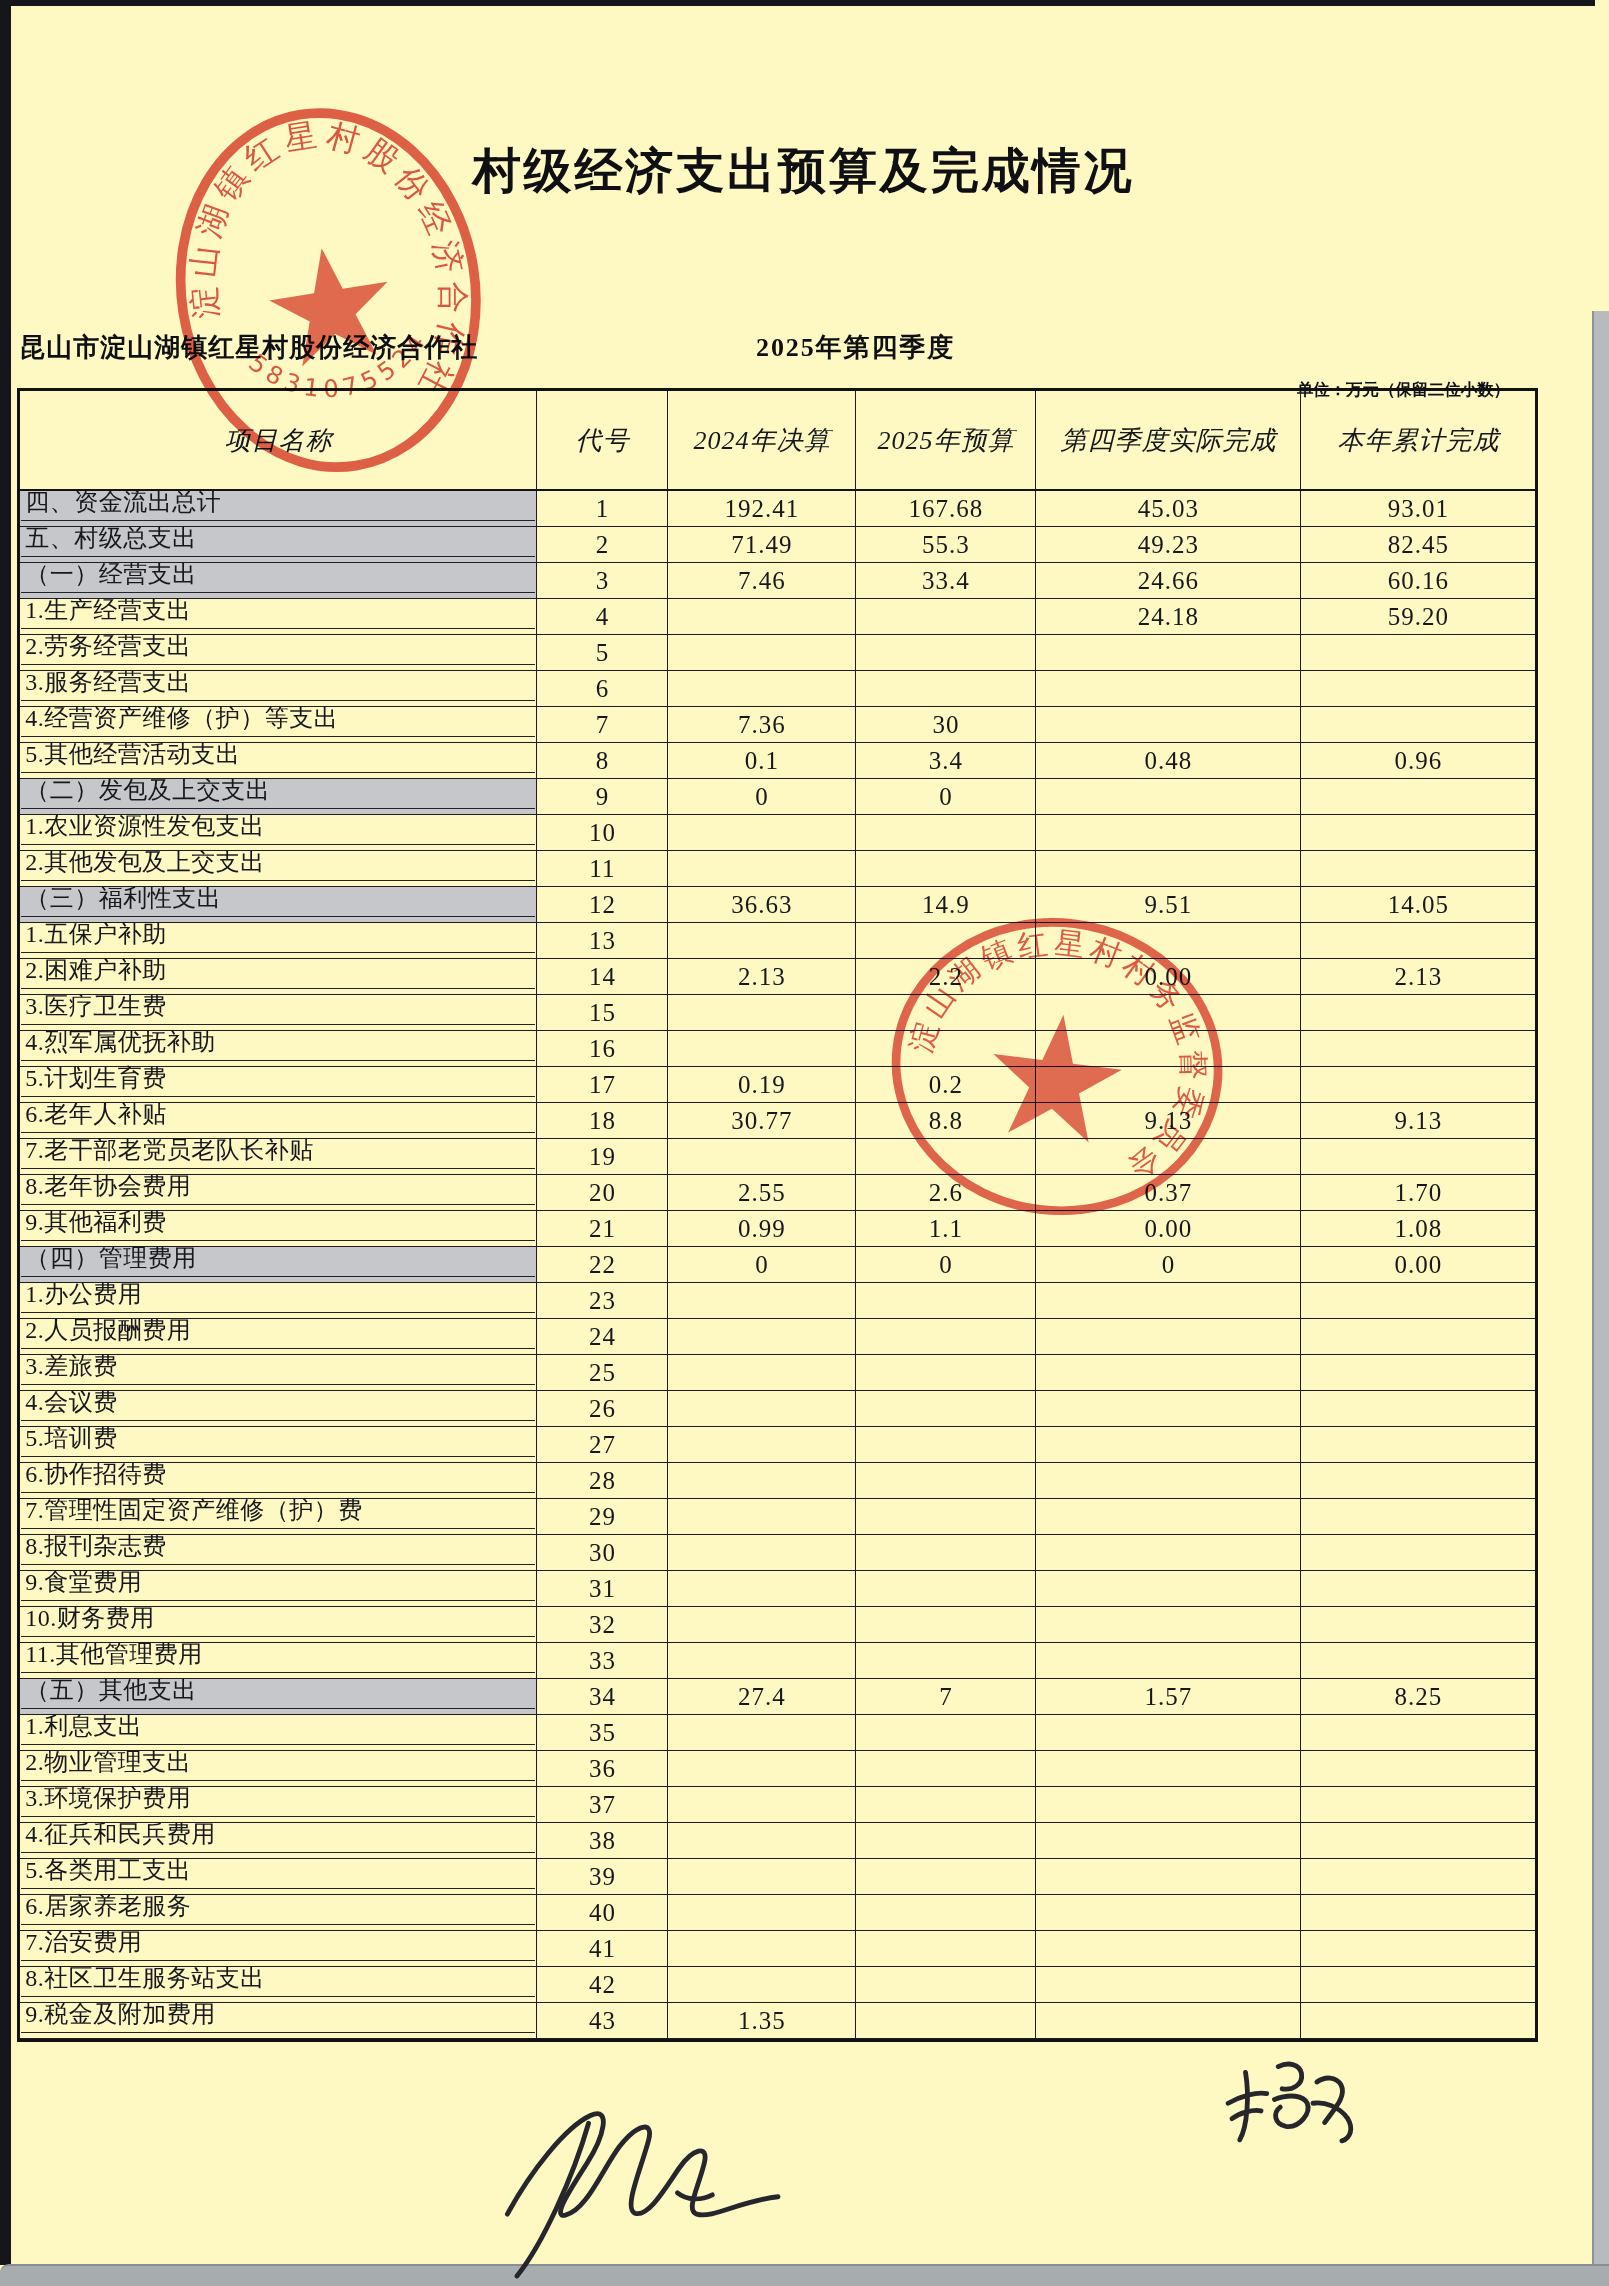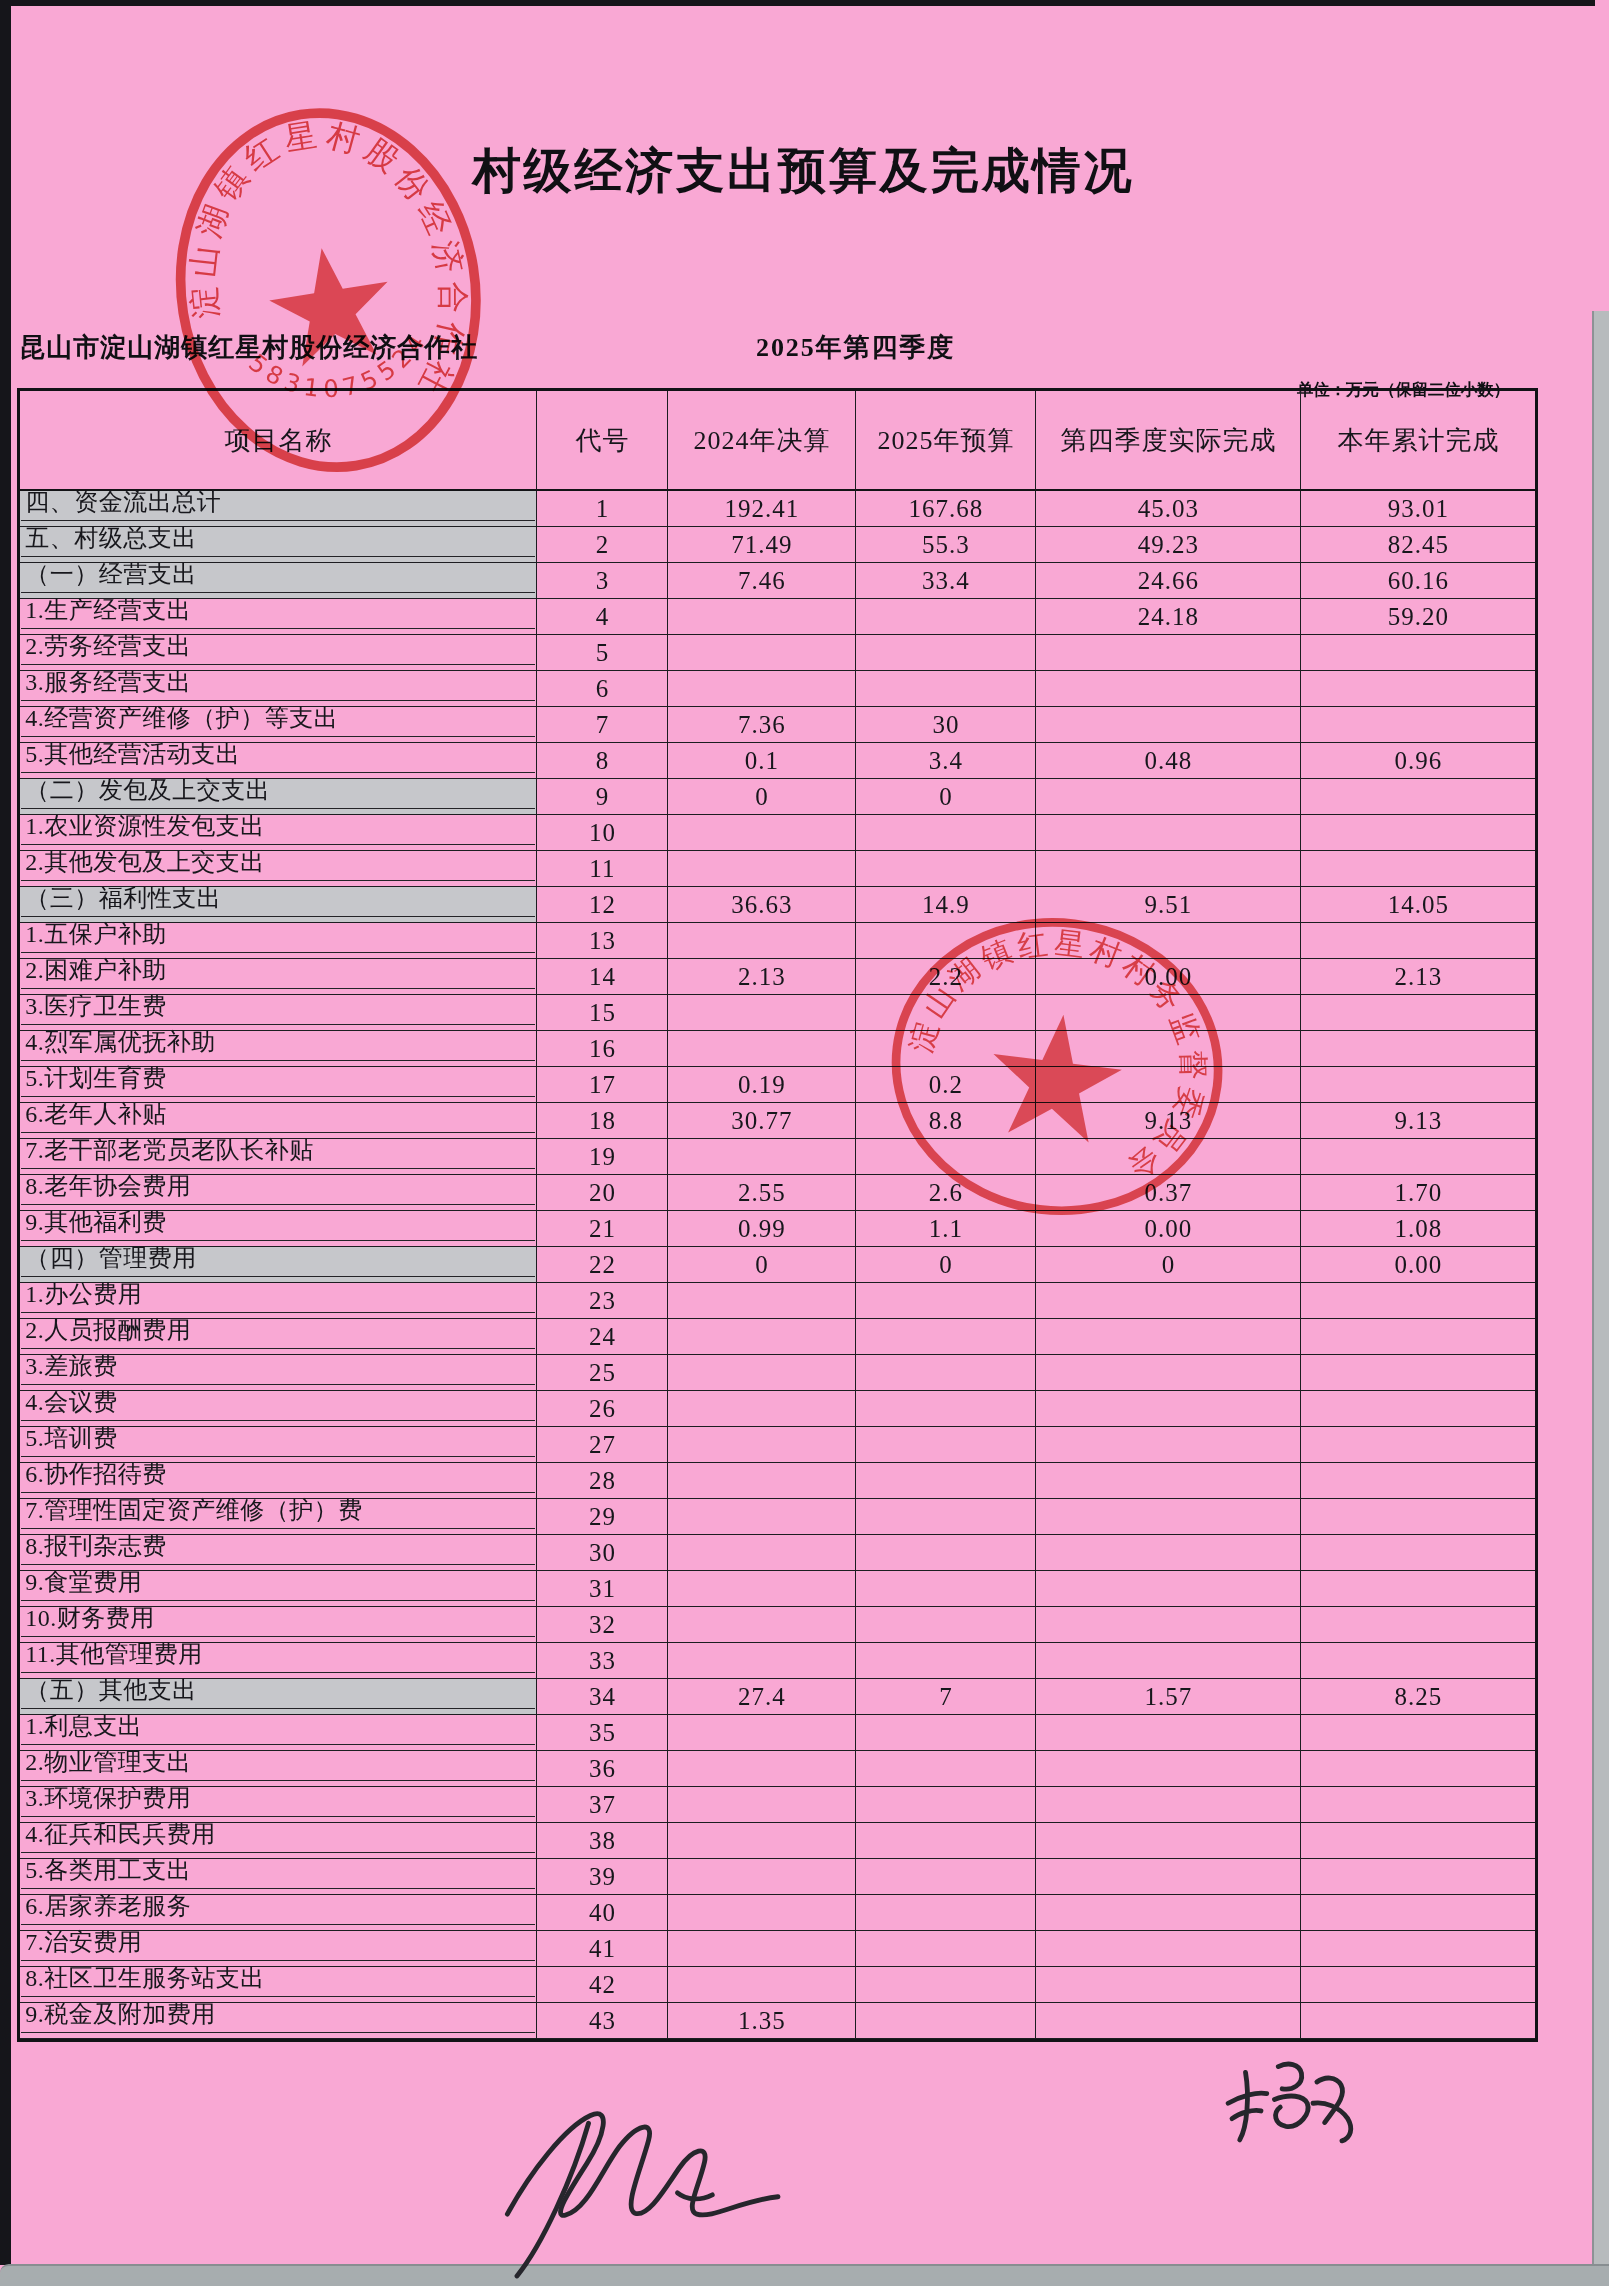--- a/index.html
+++ b/index.html
@@ -1,17 +1,17 @@
 <!DOCTYPE html>
 <html><head>
 <meta charset="utf-8">
 <style>
   html,body{margin:0;padding:0;}
   body{width:1610px;height:2286px;background:#e8e9e8;font-family:"Liberation Serif","DejaVu Serif",serif;}
-  .page{position:relative;width:1610px;height:2286px;background:#f9a8d4;overflow:hidden;color:#17171c;}
+  .page{position:relative;width:1610px;height:2286px;background:#fef9c3;overflow:hidden;color:#17171c;}
 
   
   .edge-top{position:absolute;left:0;top:0;width:1595px;height:5.8px;background:#15151a;}
   .edge-left{position:absolute;left:0;top:0;width:10.6px;height:2265px;background:#15151a;}
   .edge-right{position:absolute;right:0;top:311px;width:16.4px;height:1975px;background:#b7bbbd;}
   .edge-right-line{position:absolute;right:16.4px;top:311px;width:1.9px;height:1975px;background:#8d9295;}
   .edge-bottom{position:absolute;left:0;bottom:0;width:1610px;height:20px;background:#a7adaf;border-top:2.9px solid #888e91;border-radius:8.7px 0 0 0;}
 
   .title{position:absolute;left:369px;top:139px;width:869px;text-align:center;
          font-family:"DejaVu Sans","Liberation Sans",sans-serif;font-weight:700;
@@ -20,21 +20,21 @@
   .period{position:absolute;left:716px;top:330px;font-size:26px;font-weight:700;letter-spacing:1.9px;color:#101014;margin-left:40px;}
   .unit{position:absolute;right:100px;top:339px;font-size:16.4px;font-weight:700;color:#101014;margin-top:40px;}
 
   
   .tbl{position:absolute;left:17.4px;top:388px;display:grid;
        grid-template-columns:517px 131px 188px 180px 265px 234px;
        grid-template-rows:100px repeat(43,36px);
        border:3.9px solid #121216;background:transparent;}
   .c{position:relative;border-right:1.9px solid #1d1d21;border-bottom:1.9px solid #1d1d21;box-sizing:border-box;}
   .c:nth-child(6n){border-right:none;}
-  .hc{display:flex;align-items:center;justify-content:center;font-size:26px;letter-spacing:1px;border-bottom:2.9px solid #131316;}
+  .hc{display:flex;align-items:center;justify-content:center;font-size:26px;letter-spacing:1px;border-bottom:2.9px solid #131316;font-style:italic;}
   .cv{display:flex;align-items:center;justify-content:center;font-size:25px;letter-spacing:1px;}
   .c1 .nm{position:absolute;left:4.8px;bottom:7.7px;font-size:24px;white-space:nowrap;letter-spacing:0.5px;}
   .c1 .ul{position:absolute;left:1px;right:1px;bottom:4.8px;border-bottom:1.9px solid #232327;}
   .sect{background:#c6c7cb;}
 
   .stamp{position:absolute;mix-blend-mode:multiply;opacity:.9;pointer-events:none;}
   .sig{position:absolute;pointer-events:none;}
 </style>
 </head>
 <body>

